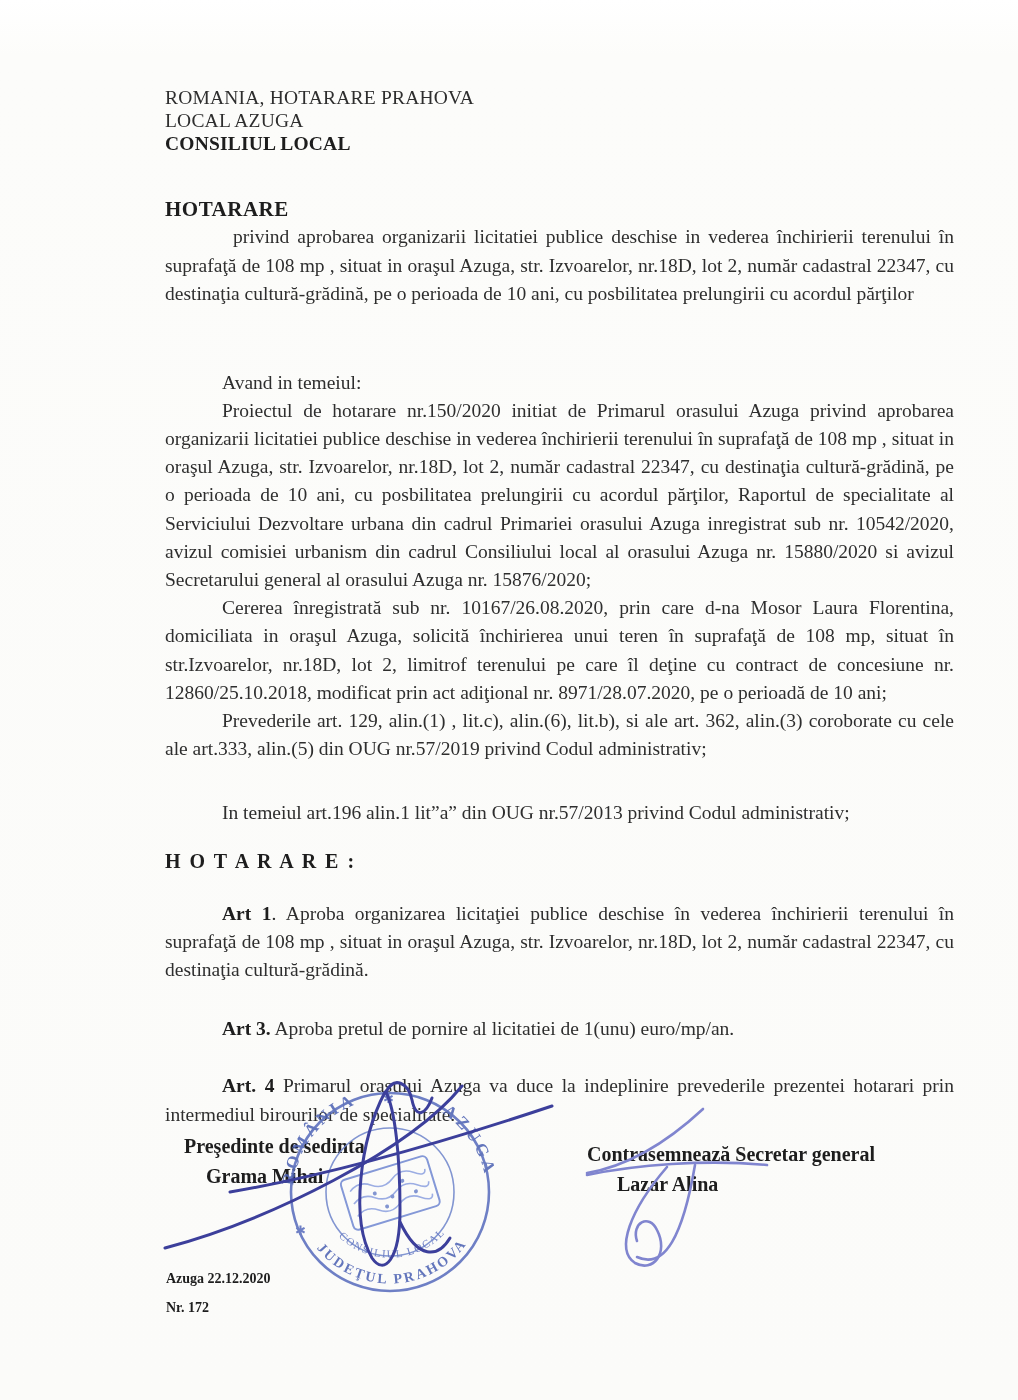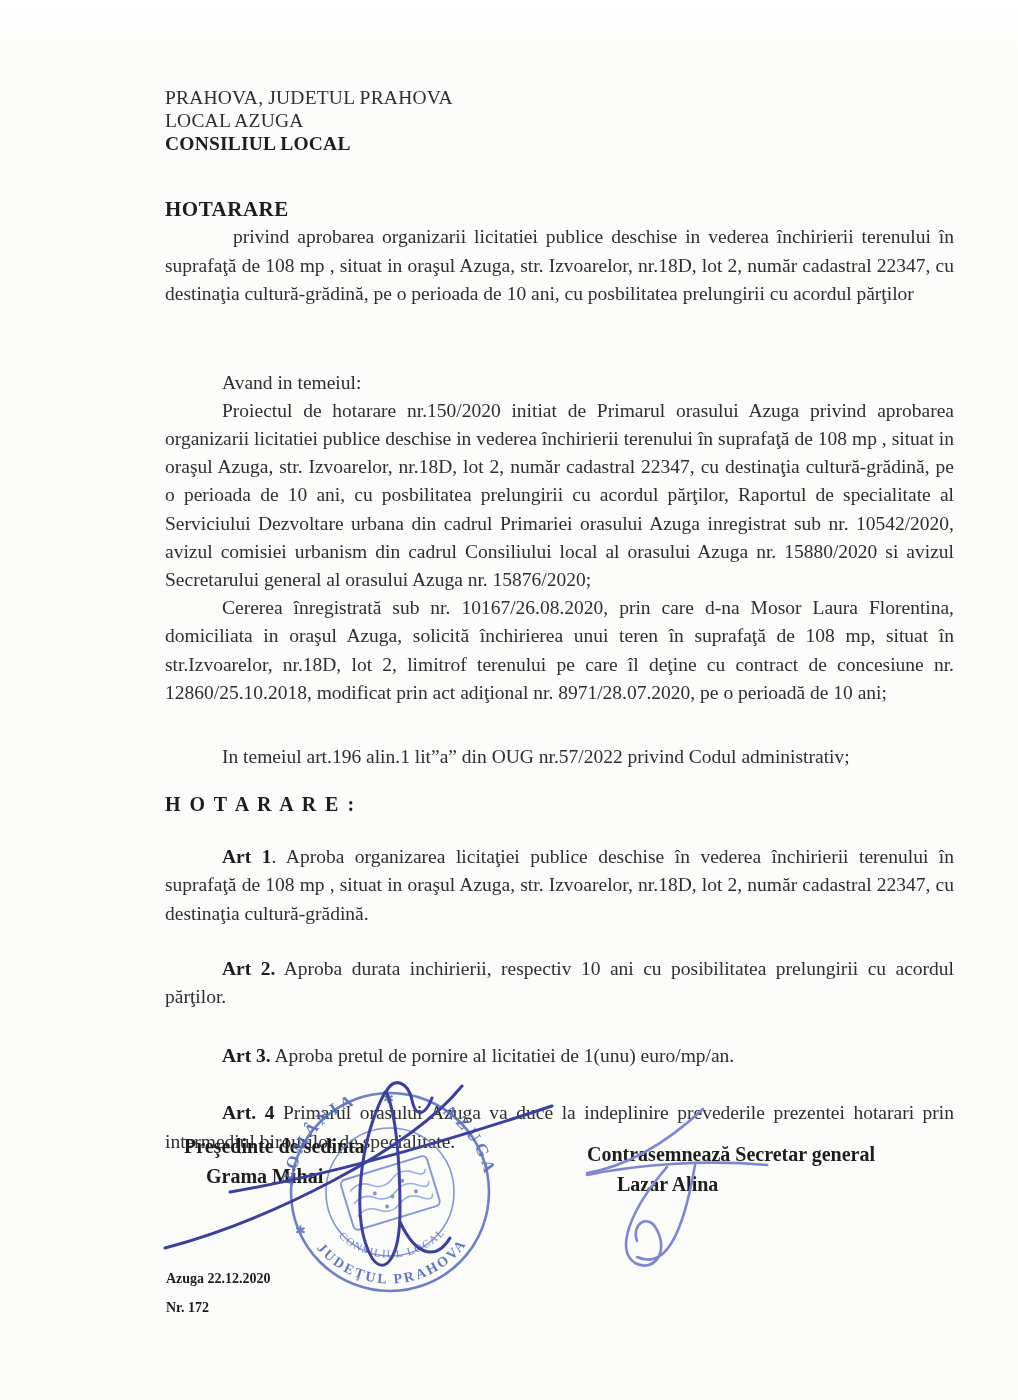--- a/index.html
+++ b/index.html
@@ -53,41 +53,41 @@
   svg{display:block;overflow:visible;}
 </style>
 </head>
 <body>
 
 <div class="page">
 
   <div class="content">
 
     <div class="hdr hdr-block">
-      <div class="hdr">PRAHOVA, JUDETUL PRAHOVA</div>
+      <div class="hdr">ROMANIA, HOTARARE PRAHOVA</div>
       <div class="hdr">LOCAL  AZUGA</div>
       <div class="hdr bold">CONSILIUL LOCAL</div>
     </div>
 
     <div class="title">HOTARARE</div>
 
     <div class="subtitle">privind aprobarea organizarii licitatiei publice deschise in vederea închirierii terenului în suprafaţă de 108 mp , situat in oraşul Azuga, str. Izvoarelor, nr.18D, lot 2, număr cadastral 22347, cu destinaţia cultură-grădină, pe o perioada de 10 ani, cu posbilitatea prelungirii cu acordul părţilor</div>
 
     <p class="para preamble">Avand in temeiul:</p>
     <p class="para">Proiectul de hotarare nr.150/2020 initiat de Primarul orasului Azuga privind aprobarea organizarii licitatiei publice deschise in vederea închirierii terenului în suprafaţă de 108 mp , situat in oraşul Azuga, str. Izvoarelor, nr.18D, lot 2, număr cadastral 22347, cu destinaţia cultură-grădină, pe o perioada de 10 ani, cu posbilitatea prelungirii cu acordul părţilor, Raportul de specialitate al Serviciului Dezvoltare urbana din cadrul Primariei orasului Azuga inregistrat sub nr. 10542/2020, avizul comisiei urbanism din cadrul Consiliului local al orasului Azuga nr. 15880/2020 si avizul Secretarului general al orasului Azuga nr. 15876/2020;</p>
     <p class="para">Cererea înregistrată sub nr. 10167/26.08.2020, prin care d-na Mosor Laura Florentina, domiciliata in oraşul Azuga, solicită închirierea unui teren în suprafaţă de 108 mp, situat în str.Izvoarelor, nr.18D, lot 2, limitrof terenului pe care îl deţine cu contract de concesiune nr. 12860/25.10.2018, modificat prin act adiţional nr. 8971/28.07.2020, pe o perioadă de 10 ani;</p>
+    <p class="para">Prevederile art. 129, alin.(1) , lit.c), alin.(6), lit.b), si ale art. 362, alin.(3) coroborate cu cele ale art.333, alin.(5) din OUG nr.57/2019 privind Codul administrativ;</p>
 
-    <p class="para temeiul">In temeiul art.196 alin.1 lit”a” din OUG nr.57/2022 privind Codul administrativ;</p>
+    <p class="para temeiul">In temeiul art.196 alin.1 lit”a” din OUG nr.57/2013 privind Codul administrativ;</p>
 
 
     <div class="heading2">H O T A R A R E :</div>
 
     <p class="para article"><span class="art-label">Art 1</span><span>. Aproba  organizarea licitaţiei publice deschise în vederea închirierii terenului în suprafaţă de 108 mp , situat in oraşul Azuga, str. Izvoarelor, nr.18D, lot 2, număr cadastral 22347, cu destinaţia cultură-grădină.</span></p>
 
-    <p class="para article"><span class="art-label">Art 2.</span><span> Aproba  durata inchirierii, respectiv 10 ani cu posibilitatea prelungirii cu acordul părţilor.</span></p>
 
     <p class="para article" style="margin-top:31px;"><span class="art-label">Art 3.</span><span> Aproba  pretul de pornire al licitatiei de 1(unu) euro/mp/an.</span></p>
 
     <p class="para article" style="margin-top:29px;"><span class="art-label">Art. 4</span><span>  Primarul orasului Azuga va duce la indeplinire prevederile prezentei hotarari prin intermediul birourilor de specialitate.</span></p>
 
   </div>
 
   <div class="sig-left">
     <div class="sig-role">Preşedinte de sedinta</div>
     <div class="sig-name">Grama Mihai</div>

